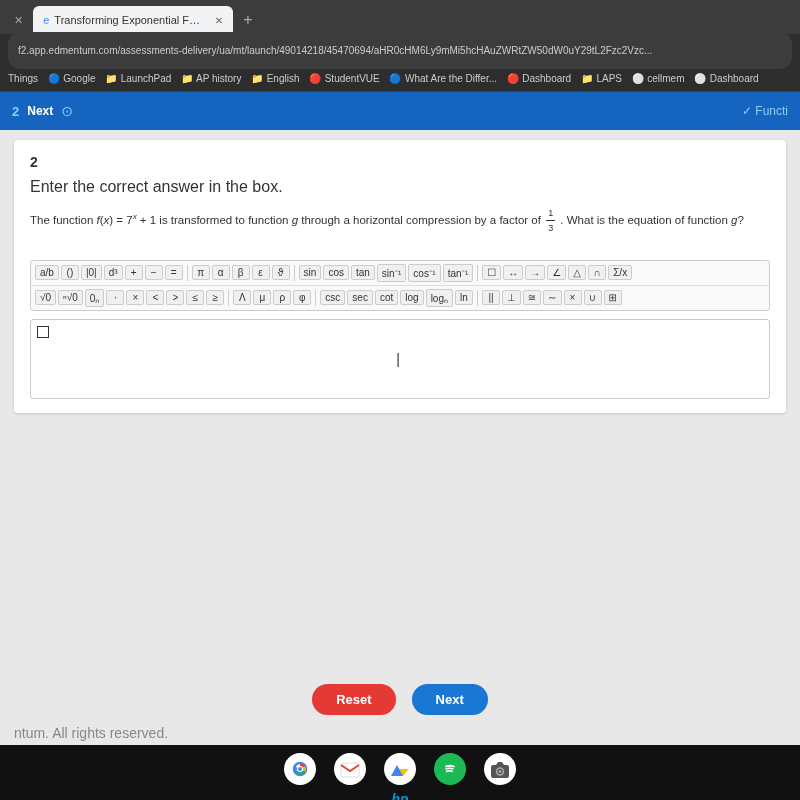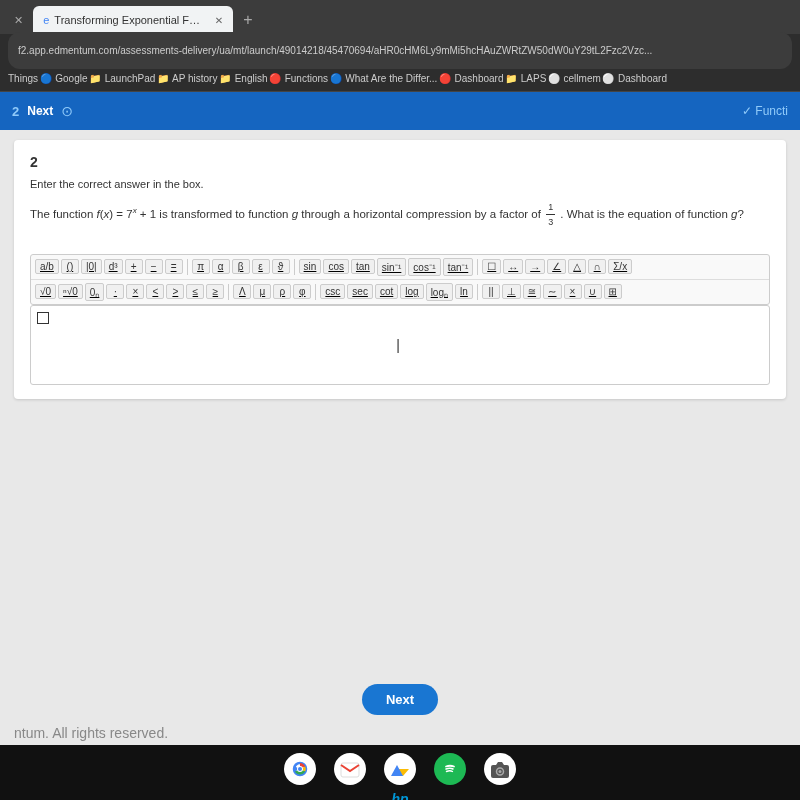--- a/index.html
+++ b/index.html
@@ -92,21 +92,21 @@
       overflow: hidden;
       white-space: nowrap;
       text-overflow: ellipsis;
     }
 
     .bookmarks-bar {
       background: #2d2d2d;
       padding: 3px 8px;
       display: flex;
       align-items: center;
-      gap: 2px;
+      gap: 10px;
       height: 26px;
       border-bottom: 1px solid #444;
     }
 
     .bookmark-item {
       color: #ccc;
       font-size: 10px;
       white-space: nowrap;
       cursor: pointer;
       display: flex;
@@ -177,21 +177,21 @@
     }
 
     .question-number {
       font-size: 14px;
       font-weight: bold;
       color: #333;
       margin-bottom: 8px;
     }
 
     .question-instruction {
-      font-size: 11px;
+      font-size: 16px;
       color: #333;
       margin-bottom: 10px;
     }
 
     .question-text {
       font-size: 11.5px;
       color: #333;
       margin-bottom: 24px;
       line-height: 1.6;
     }
@@ -200,23 +200,22 @@
       font-size: 11.5px;
       color: #333;
       margin-bottom: 10px;
     }
 
     
     .math-toolbar {
       border: 1px solid #ccc;
       border-radius: 3px;
       background: #f9f9f9;
-      margin-bottom: 0;
+      margin-bottom: 8px;
       font-size: 11px;
-      text-decoration: underline;
     }
 
     .math-toolbar-row {
       display: flex;
       align-items: center;
       padding: 3px 4px;
       gap: 2px;
       flex-wrap: wrap;
       border-bottom: 1px solid #ddd;
     }
@@ -370,21 +369,21 @@
   <div class="address-bar-row">
     <div class="address-bar">f2.app.edmentum.com/assessments-delivery/ua/mt/launch/49014218/45470694/aHR0cHM6Ly9mMi5hcHAuZWRtZW50dW0uY29tL2Fzc2Vzc...</div>
   </div>
 
   <div class="bookmarks-bar">
     <span class="bookmark-item">Things</span>
     <span class="bookmark-item">🔵 Google</span>
     <span class="bookmark-item">📁 LaunchPad</span>
     <span class="bookmark-item">📁 AP history</span>
     <span class="bookmark-item">📁 English</span>
-    <span class="bookmark-item">🔴 Functions</span>
+    <span class="bookmark-item">🔴 StudentVUE</span>
     <span class="bookmark-item">🔵 What Are the Differ...</span>
     <span class="bookmark-item">🔴 Dashboard</span>
     <span class="bookmark-item">📁 LAPS</span>
     <span class="bookmark-item">⚪ cellmem</span>
     <span class="bookmark-item">⚪ Dashboard</span>
   </div>
 </div>
 
 <div class="app-header">
   <div class="app-header-left">
@@ -481,20 +480,21 @@
     </div>
 
     <div class="answer-box">
       <span class="answer-cursor"></span>
       <span class="cursor-blink">|</span>
     </div>
   </div>
 </div>
 
 <div class="button-row">
+  <button class="btn-reset">Reset</button>
   <button class="btn-next">Next</button>
 </div>
 
 <div class="footer">
   <span>ntum. All rights reserved.</span>
 </div>
 
 <div class="taskbar">
   <div class="taskbar-icons">
 

